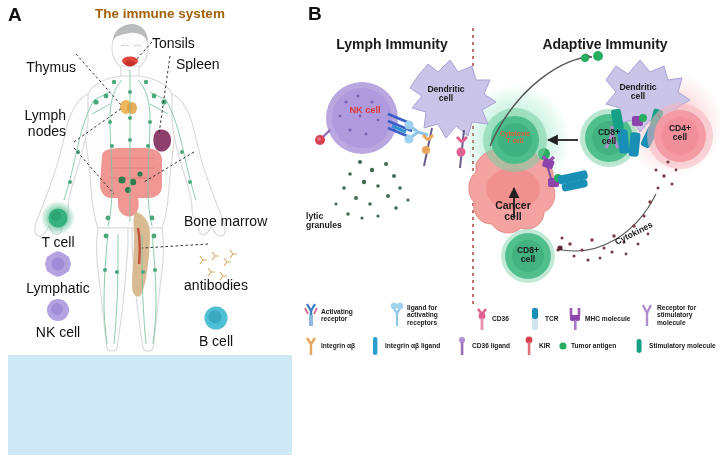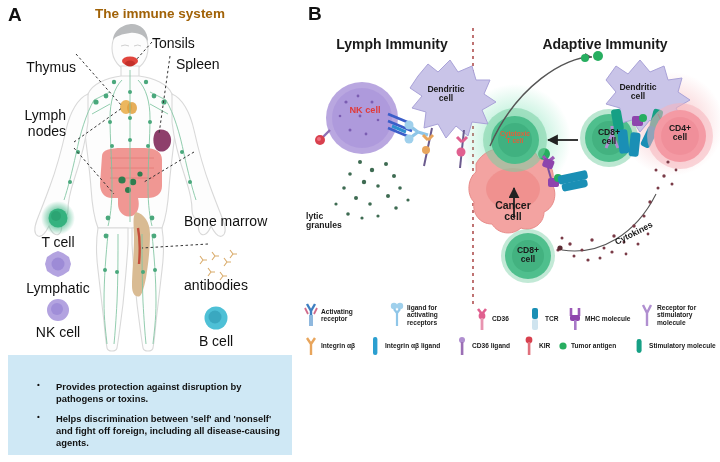--- a/index.html
+++ b/index.html
@@ -231,24 +231,20 @@
 nodes</div>
     <div class="lbl" id="lbl-marrow" style="left:184px;top:214px;">Bone marrow</div>
 
     <div class="lbl ctr" style="left:30px;top:235px;width:56px;">T cell</div>
     <div class="lbl ctr" style="left:10px;top:281px;width:96px;">Lymphatic</div>
     <div class="lbl ctr" style="left:24px;top:325px;width:68px;">NK cell</div>
     <div class="lbl ctr" style="left:178px;top:278px;width:76px;">antibodies</div>
     <div class="lbl ctr" style="left:188px;top:334px;width:56px;">B cell</div>
 
     <div class="infobox">
-      <ul>
-        <li>Provides protection against disruption by pathogens or toxins.</li>
-        <li>Helps discrimination between 'self' and 'nonself' and fight off foreign, including all disease-causing agents.</li>
-      </ul>
     </div>
   </div>
 
   <div class="panel" id="panelB">
 
     <div class="panel-letter panelB-letter">B</div>
 
     <div class="bsubtitle" id="innate-title">Lymph Immunity</div>
     <div class="bsubtitle" id="adaptive-title">Adaptive Immunity</div>
 

